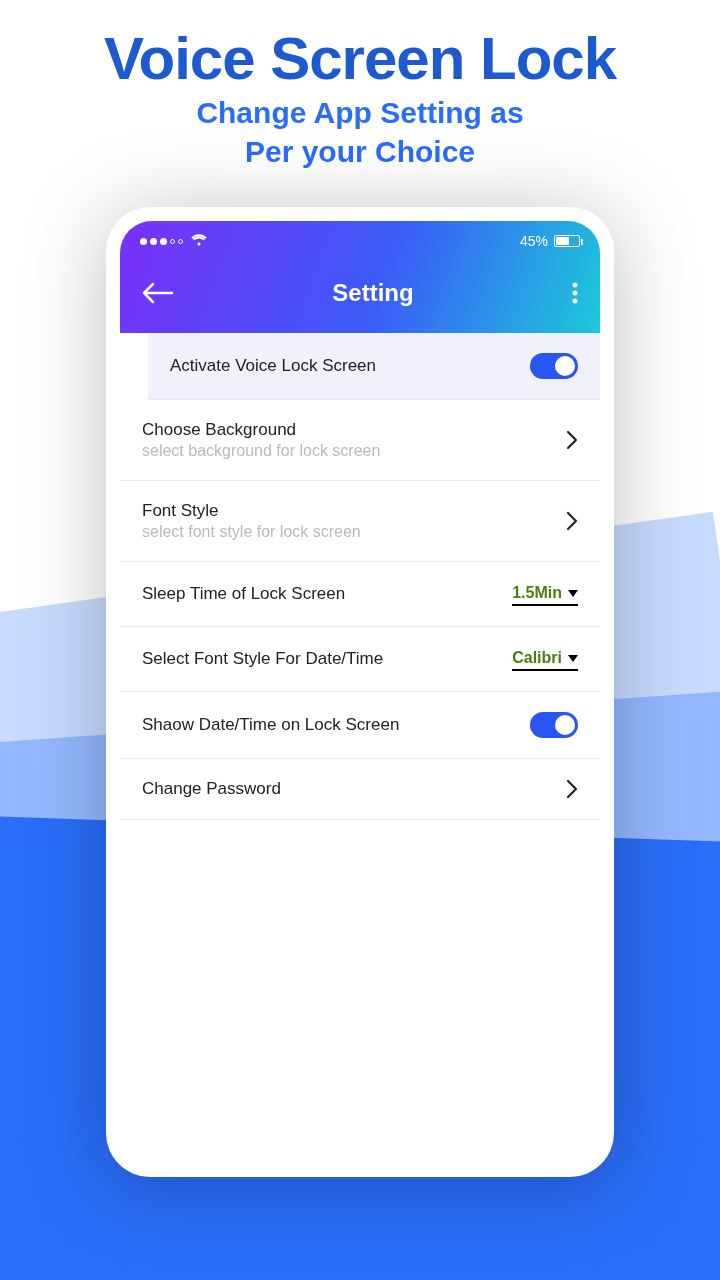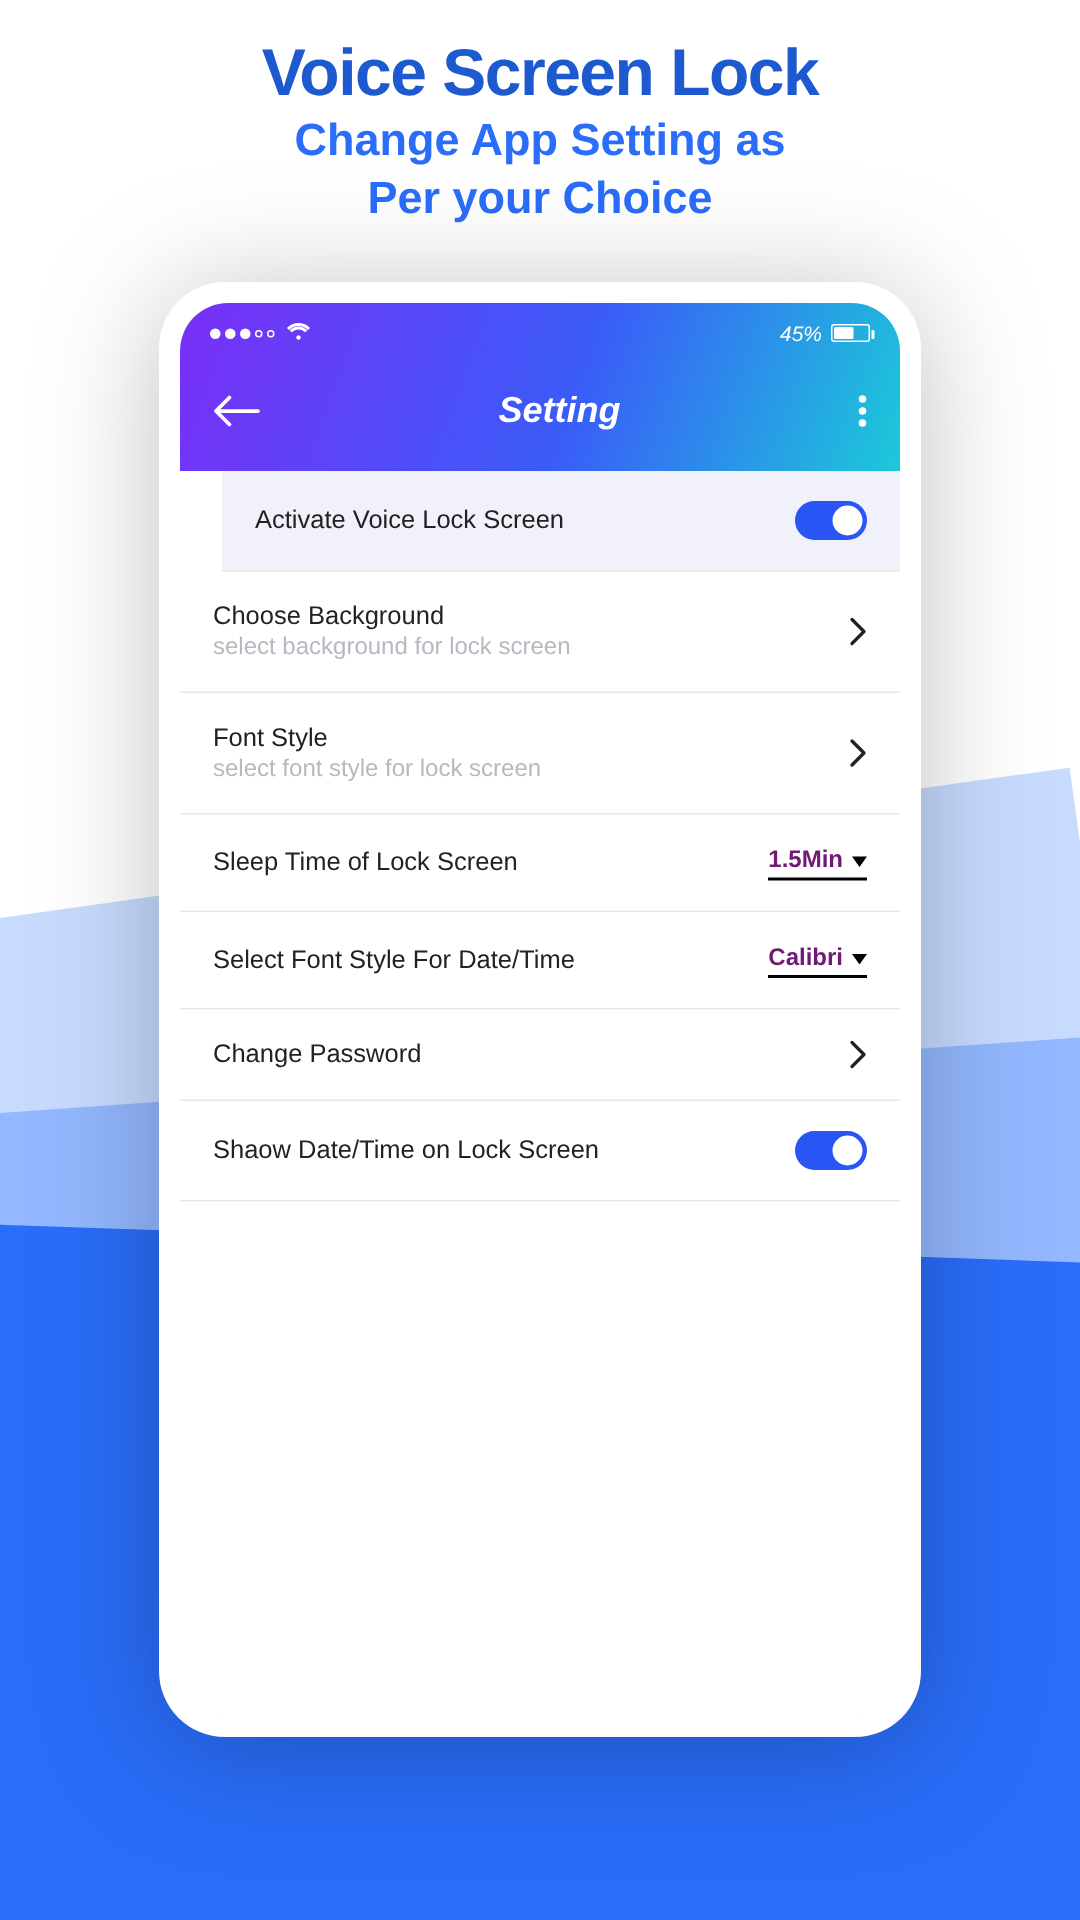--- a/index.html
+++ b/index.html
@@ -6,28 +6,28 @@
   body { width: 720px; height: 1280px; overflow: hidden; position: relative; background: #fff; }
   
   .bg-shapes { position: absolute; inset: 0; z-index: 0; pointer-events: none; overflow: hidden; }
   .poly { position: absolute; }
   .poly1 { left: -120px; top: 570px; width: 900px; height: 900px; background: #c7dbff; transform: rotate(-8deg); }
   .poly2 { left: -120px; top: 720px; width: 900px; height: 900px; background: #93b8ff; transform: rotate(-4deg); }
   .poly3 { left: -120px; top: 830px; width: 1000px; height: 900px; background: #2a6df9; transform: rotate(2deg); }
   
   .content { position: relative; z-index: 1; width: 100%; height: 100%; display: flex; flex-direction: column; align-items: center; }
   
-  .promo-title { font-size: 44px; font-weight: 800; color: #1d59cf; letter-spacing: -1px; margin-top: 24px; text-align: center; }
+  .promo-title { font-size: 60px; font-weight: 800; color: #1d59cf; letter-spacing: -1px; margin-top: 24px; text-align: center; }
   .promo-sub { font-size: 30px; font-weight: 600; color: #2a6df9; text-align: center; line-height: 1.3; }
   
   .phone-wrap { margin-top: 36px; position: relative; filter: drop-shadow(0 8px 40px rgba(0,0,0,0.25)); }
   .phone { width: 508px; height: 970px; background: #fff; border-radius: 44px; padding: 14px; position: relative; }
   .screen { width: 100%; height: 100%; border-radius: 32px; overflow: hidden; background: #f8f9ff; display: flex; flex-direction: column; }
   
-  .header { background: linear-gradient(110deg, #7a2ff7 0%, #3a5cf8 55%, #1cc9d9 100%); color: #fff; padding: 0 0 0 0; font-style: italic; }
+  .header { background: linear-gradient(110deg, #7a2ff7 0%, #3a5cf8 55%, #1cc9d9 100%); color: #fff; padding: 0 0 0 0; }
   .statusbar { display: flex; justify-content: space-between; align-items: center; padding: 12px 20px 8px; font-size: 14px; }
   .sb-left { display: flex; align-items: center; gap: 8px; }
   .dots { display:flex; gap:3px; align-items:center; }
   .dots span { width:7px; height:7px; border-radius:50%; background:#fff; display:inline-block; }
   .dots span.hollow { background:transparent; border:1.5px solid #fff; width:5px; height:5px; }
   .wifi { font-size:14px; }
   .sb-right { display:flex; align-items:center; gap:6px; font-weight:500; }
   .battery { width:26px; height:12px; border:1.5px solid #fff; border-radius:2px; position:relative; }
   .battery:after { content:''; position:absolute; right:-4px; top:3px; width:2px; height:6px; background:#fff; border-radius:0 1px 1px 0; }
   .battery .fill { position:absolute; left:1px; top:1px; bottom:1px; width:55%; background:#fff; border-radius:1px; }
@@ -41,21 +41,21 @@
   .row.highlight { background:#f1f1fc;margin-left:28px; }
   .row-main { display:flex; flex-direction:column; gap:2px; }
   .row-title { font-size: 17px; color:#222; }
   .row-sub { font-size: 16px; color:#b8b8c2; }
   
   .toggle { width:48px; height:26px; border-radius:13px; background:#2a55f5; position:relative; }
   .toggle:after { content:''; position:absolute; right:3px; top:3px; width:20px; height:20px; border-radius:50%; background:#fff; }
   
   .chev svg { display:block; }
   
-  .dropdown { display:inline-flex; align-items:center; gap:4px; font-weight:700; font-size:16px; color:#701a75; border-bottom: 2px solid #000; padding: 2px 0; }
+  .dropdown { display:inline-flex; align-items:center; gap:4px; font-weight:700; font-size:16px; color:#4d7c0f; border-bottom: 2px solid #000; padding: 2px 0; }
   .dropdown .tri { width:0; height:0; border-left:5px solid transparent; border-right:5px solid transparent; border-top:7px solid #000; margin-left:2px; }
 </style>
 </head>
 <body>
 
 <div class="bg-shapes">
   <div class="poly poly1"></div>
   <div class="poly poly2"></div>
   <div class="poly poly3"></div>
 </div>
@@ -159,34 +159,34 @@
               <span class="row-title">Select Font Style For Date/Time</span>
             </div>
             <span class="dropdown">
               <span>Calibri</span>
               <span class="tri"></span>
             </span>
           </div>
 
           <div class="row">
             <div class="row-main">
+              <span class="row-title">Shaow Date/Time on Lock Screen</span>
+            </div>
+            <span class="toggle"></span>
+          </div>
+
+          <div class="row">
+            <div class="row-main">
               <span class="row-title">Change Password</span>
             </div>
             <span class="chev">
               <svg width="12" height="20" viewBox="0 0 12 20">
                   <path d="M2 2l8 8-8 8" stroke="#222" stroke-width="2.2" fill="none" stroke-linecap="round" stroke-linejoin="round"></path>
                 </svg>
             </span>
-          </div>
-
-          <div class="row">
-            <div class="row-main">
-              <span class="row-title">Shaow Date/Time on Lock Screen</span>
-            </div>
-            <span class="toggle"></span>
           </div>
 
         </div>
 
       </div>
     </div>
   </div>
 </div>
 
 </body></html>

